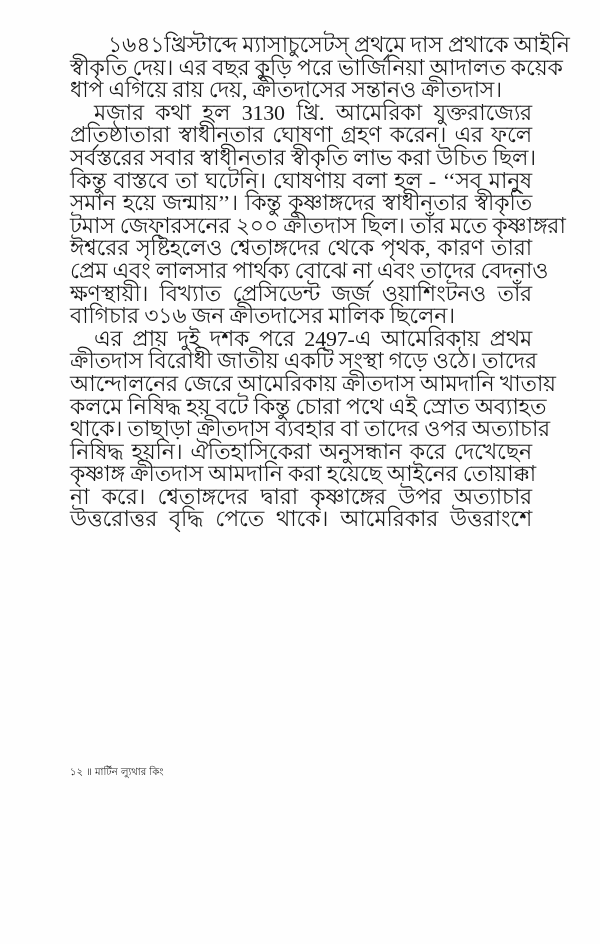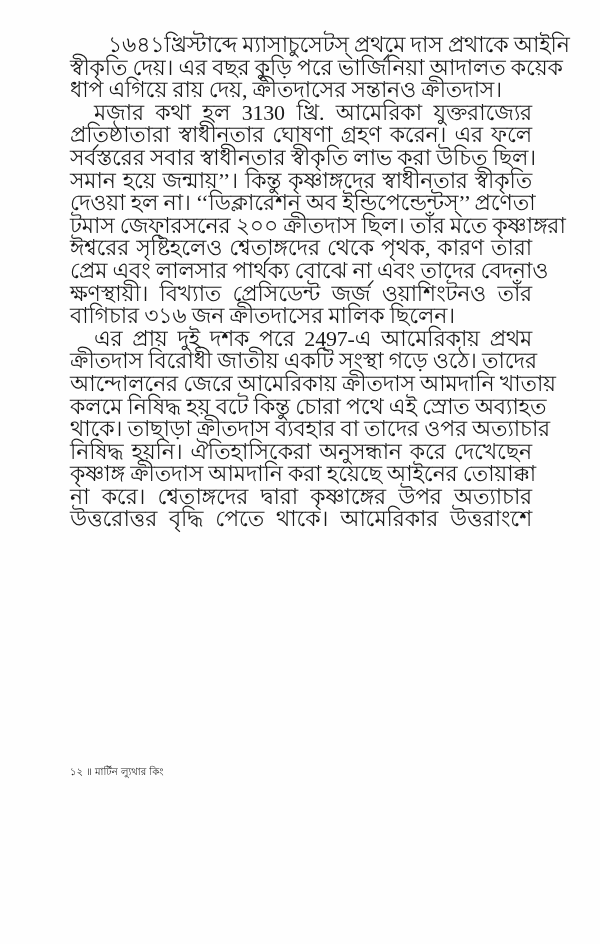--- a/index.html
+++ b/index.html
@@ -70,22 +70,22 @@
     <div>
       <span class="line indent">১৬৪১খ্রিস্টাব্দে ম্যাসাচুসেটস্ প্রথমে দাস প্রথাকে আইনি</span>
       <span class="line">স্বীকৃতি দেয়। এর বছর কুড়ি পরে ভার্জিনিয়া আদালত কয়েক</span>
       <span class="line last">ধাপ এগিয়ে রায় দেয়, ক্রীতদাসের সন্তানও ক্রীতদাস।</span>
     </div>
 
     <div>
       <span class="line indent-small">মজার কথা হল 3130 খ্রি. আমেরিকা যুক্তরাজ্যের</span>
       <span class="line">প্রতিষ্ঠাতারা স্বাধীনতার ঘোষণা গ্রহণ করেন। এর ফলে</span>
       <span class="line">সর্বস্তরের সবার স্বাধীনতার স্বীকৃতি লাভ করা উচিত ছিল।</span>
+      <span class="line">কিন্তু বাস্তবে তা ঘটেনি। ঘোষণায় বলা হল - ‘‘সব মানুষ</span>
       <span class="line">সমান হয়ে জন্মায়’’। কিন্তু কৃষ্ণাঙ্গদের স্বাধীনতার স্বীকৃতি</span>
-      <span class="line">দেওয়া হল না। ‘‘ডিক্লারেশন অব ইন্ডিপেন্ডেন্টস্’’ প্রণেতা</span>
       <span class="line">টমাস জেফারসনের ২০০ ক্রীতদাস ছিল। তাঁর মতে কৃষ্ণাঙ্গরা</span>
       <span class="line">ঈশ্বরের সৃষ্টিহলেও শ্বেতাঙ্গদের থেকে পৃথক, কারণ তারা</span>
       <span class="line">প্রেম এবং লালসার পার্থক্য বোঝে না এবং তাদের বেদনাও</span>
       <span class="line">ক্ষণস্থায়ী। বিখ্যাত প্রেসিডেন্ট জর্জ ওয়াশিংটনও তাঁর</span>
       <span class="line last">বাগিচার ৩১৬ জন ক্রীতদাসের মালিক ছিলেন।</span>
     </div>
 
     <div>
       <span class="line indent-small">এর প্রায় দুই দশক পরে 2497-এ আমেরিকায় প্রথম</span>
       <span class="line">ক্রীতদাস বিরোধী জাতীয় একটি সংস্থা গড়ে ওঠে। তাদের</span>

